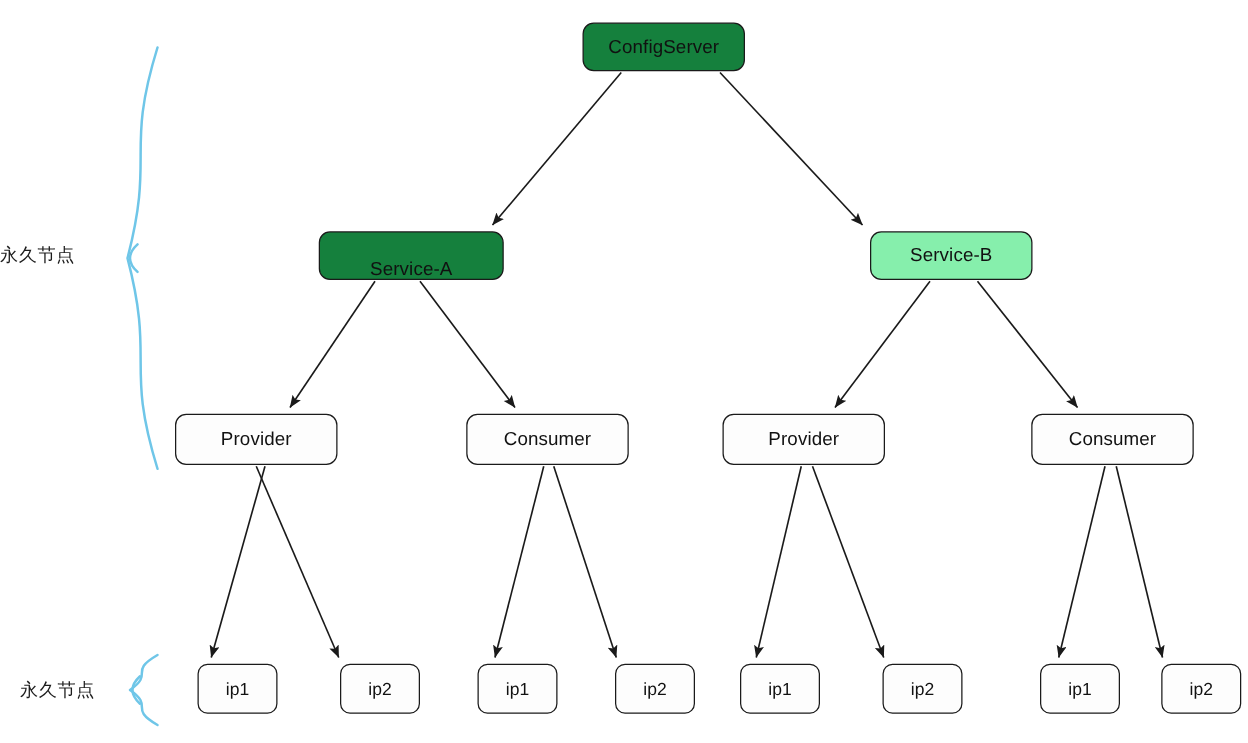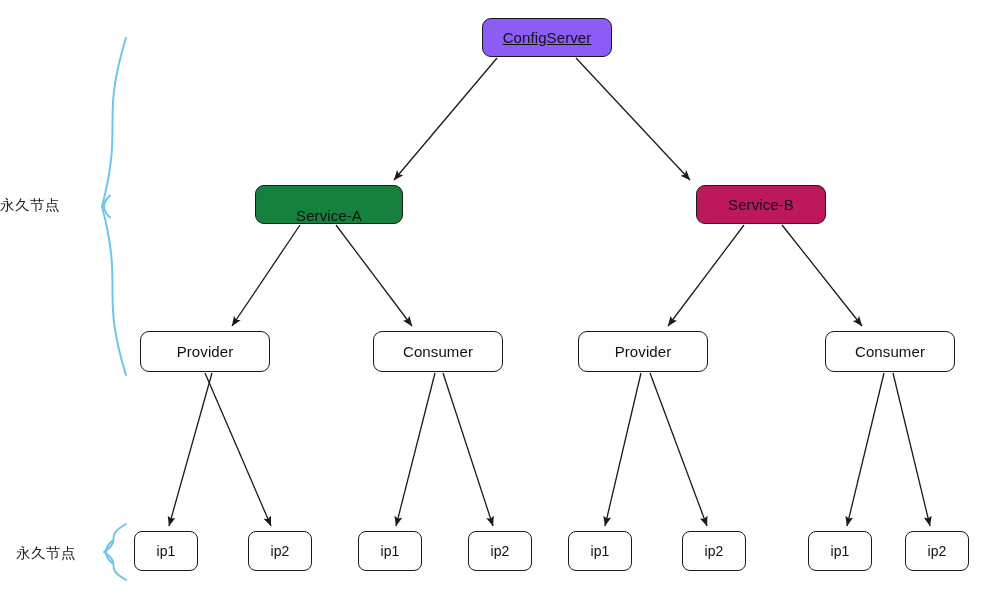--- a/index.html
+++ b/index.html
@@ -37,20 +37,21 @@
     justify-content: center;
     color: #111111;
     font-size: 15px;
     line-height: 1;
     letter-spacing: 0.1px;
     white-space: nowrap;
   }
   .node.small {
     border-radius: 8px;
     font-size: 14px;
+    margin-left: 24px;
   }
   .brace-label {
     position: absolute;
     color: #1b1b1b;
     font-size: 14.5px;
     line-height: 1;
     white-space: nowrap;
     letter-spacing: 0.5px;
   }
 </style>
@@ -83,27 +84,27 @@
       </g>
     <g id="brace-layer">
         <path d="M 126 38 C 100 122.25, 124 122.25, 102 206.5 M 102 206.5 C 124 290.75, 100 290.75, 126 375" fill="none" stroke="#6fc6e8" stroke-width="2" stroke-linecap="round"></path>
         <path d="M 110 195.5 Q 98 206.5 110 217.5" fill="none" stroke="#6fc6e8" stroke-width="2" stroke-linecap="round"></path>
         <path d="M 126 524 C 102 538, 124 538, 104 552 M 104 552 C 124 566, 102 566, 126 580" fill="none" stroke="#6fc6e8" stroke-width="2" stroke-linecap="round"></path>
         <path d="M 112 541 Q 100 552 112 563" fill="none" stroke="#6fc6e8" stroke-width="2" stroke-linecap="round"></path>
       </g>
   </svg>
 
   <div id="node-layer">
-      <div class="node" style="left: 482px; top: 18px; width: 130px; height: 39px; border-color: rgb(26, 26, 26); background: #8b5cf6; text-decoration: underline;">
+      <div class="node" style="left: 466px; top: 18px; width: 130px; height: 39px; border-color: rgb(26, 26, 26); background: #15803d;">
         <span>ConfigServer</span>
       </div>
       <div class="node" style="left: 255px; top: 185px; width: 148px; height: 39px; border-color: rgb(26, 26, 26); background: #15803d; align-items: flex-end;">
         <span>Service-A</span>
       </div>
-      <div class="node" style="left: 696px; top: 185px; width: 130px; height: 39px; border-color: rgb(26, 26, 26); background: #be185d;">
+      <div class="node" style="left: 696px; top: 185px; width: 130px; height: 39px; border-color: rgb(26, 26, 26); background: #86efac;">
         <span>Service-B</span>
       </div>
       <div class="node" style="left: 140px; top: 331px; width: 130px; height: 41px; border-color: rgb(26, 26, 26); background: rgb(253, 253, 253);">
         <span>Provider</span>
       </div>
       <div class="node" style="left: 373px; top: 331px; width: 130px; height: 41px; border-color: rgb(26, 26, 26); background: rgb(253, 253, 253);">
         <span>Consumer</span>
       </div>
       <div class="node" style="left: 578px; top: 331px; width: 130px; height: 41px; border-color: rgb(26, 26, 26); background: rgb(253, 253, 253);">
         <span>Provider</span>

